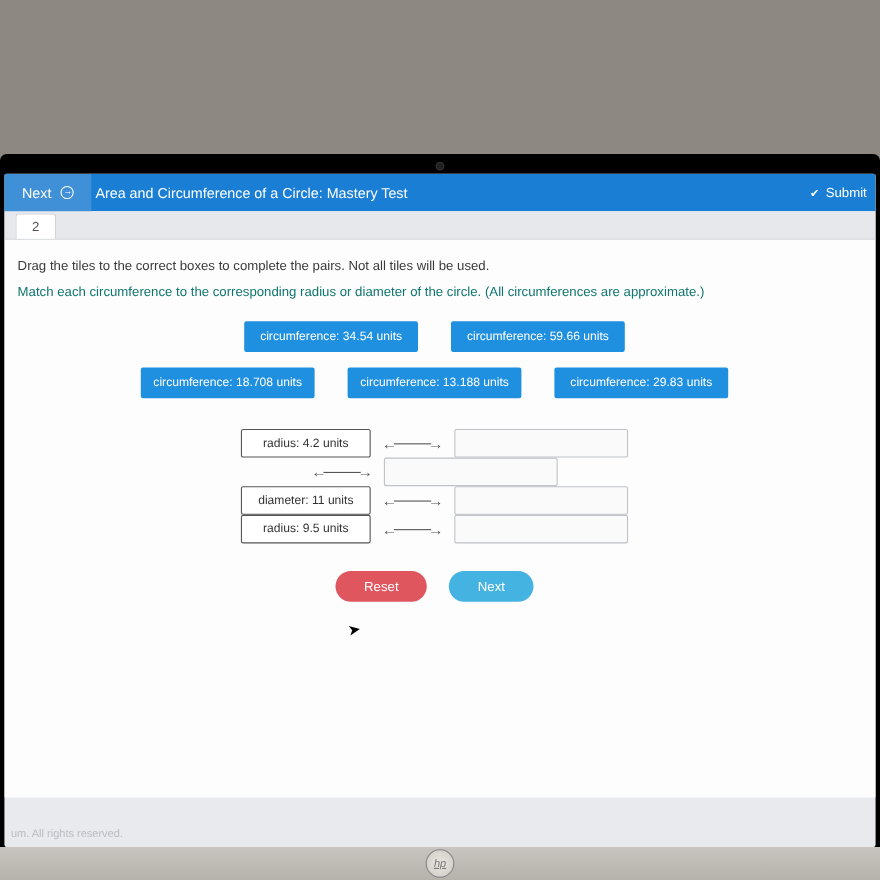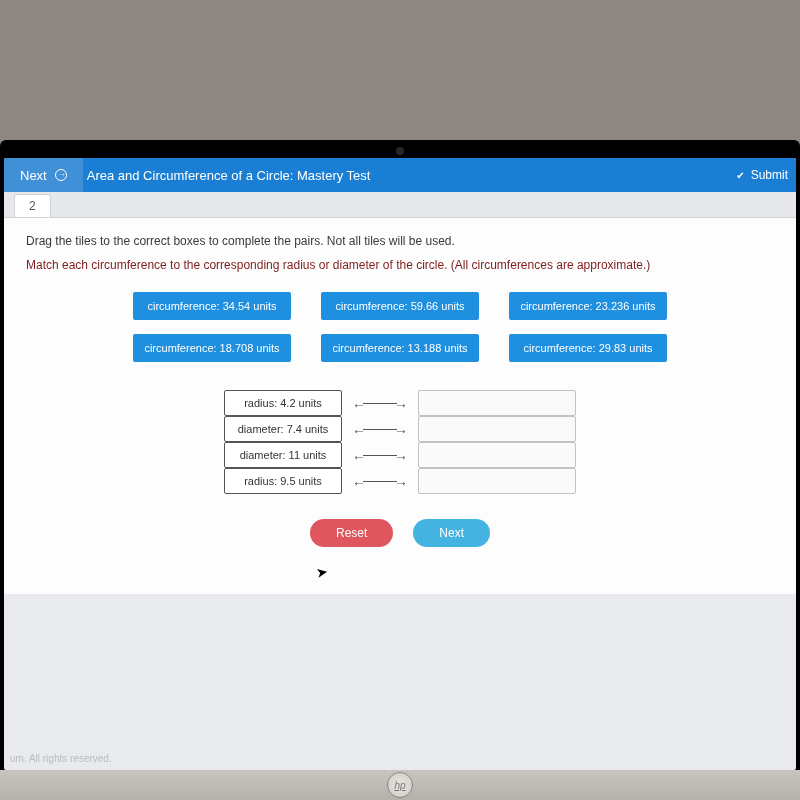--- a/index.html
+++ b/index.html
@@ -86,32 +86,32 @@
       background: #fff;
       padding: 4px 14px;
       font-size: 12px;
       border: 1px solid #d0d3d7;
       border-bottom: none;
       border-radius: 3px 3px 0 0;
       color: #555;
     }
     .content {
       background: #fdfdfd;
-      padding: 16px 22px 10px 22px;
-      height: 376px;
+      padding: 16px 22px 10px 12px;
+      height: 507px;
       position: relative;
     }
     .instruction {
       font-size: 12px;
       color: #3a3a3a;
       margin-bottom: 10px;
     }
     .subinstruction {
       font-size: 12px;
-      color: #7f1d1d;
+      color: #0f766e;
       margin-bottom: 20px;
     }
     .tiles {
       display: flex;
       flex-direction: column;
       gap: 14px;
       margin-bottom: 28px;
     }
     .tile-row {
       display: flex;
@@ -278,39 +278,37 @@
       </div>
 
       <div class="content">
         <div class="instruction">Drag the tiles to the correct boxes to complete the pairs. Not all tiles will be used.</div>
         <div class="subinstruction">Match each circumference to the corresponding radius or diameter of the circle. (All circumferences are approximate.)</div>
 
         <div class="tiles">
           <div class="tile-row">
             <div class="tile">circumference: 34.54 units</div>
             <div class="tile">circumference: 59.66 units</div>
-            <div class="tile">circumference: 23.236 units</div>
           </div>
           <div class="tile-row">
             <div class="tile">circumference: 18.708 units</div>
             <div class="tile">circumference: 13.188 units</div>
             <div class="tile">circumference: 29.83 units</div>
           </div>
         </div>
 
         <div class="match-area">
           <div class="match-row">
             <div class="label-box">radius: 4.2 units</div>
             <div class="arrow">
                 <div class="line"></div>
               </div>
             <div class="drop-box"></div>
           </div>
           <div class="match-row">
-            <div class="label-box">diameter: 7.4 units</div>
             <div class="arrow">
                 <div class="line"></div>
               </div>
             <div class="drop-box"></div>
           </div>
           <div class="match-row">
             <div class="label-box">diameter: 11 units</div>
             <div class="arrow">
                 <div class="line"></div>
               </div>

